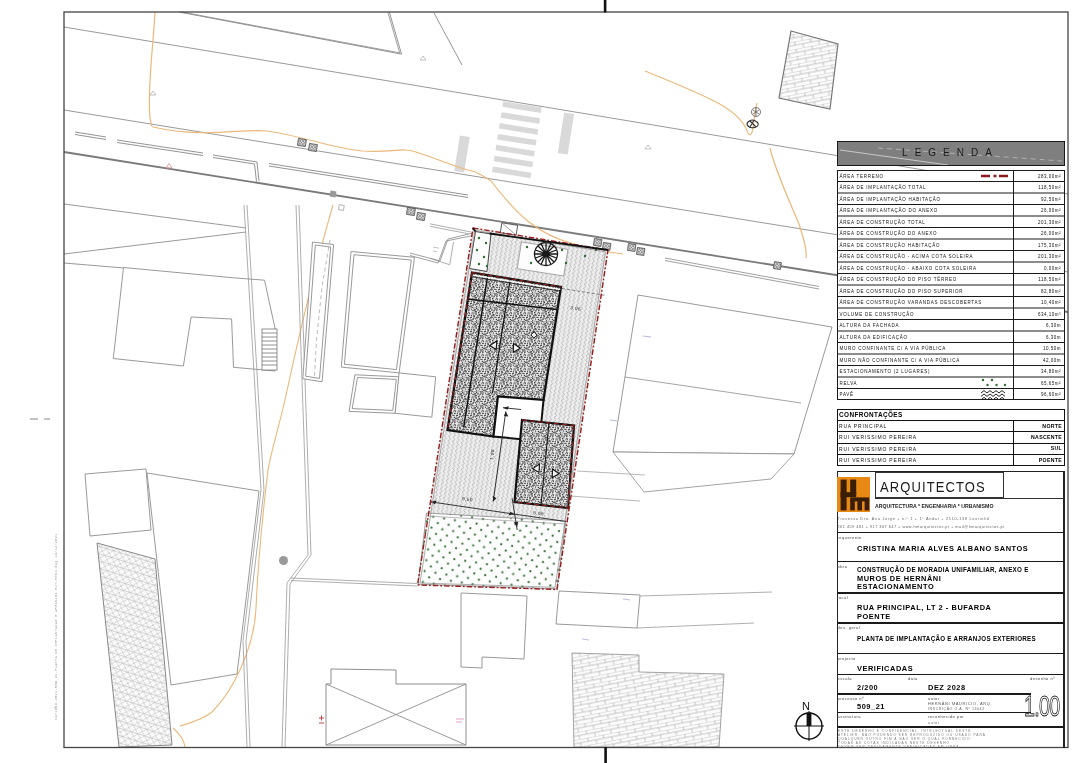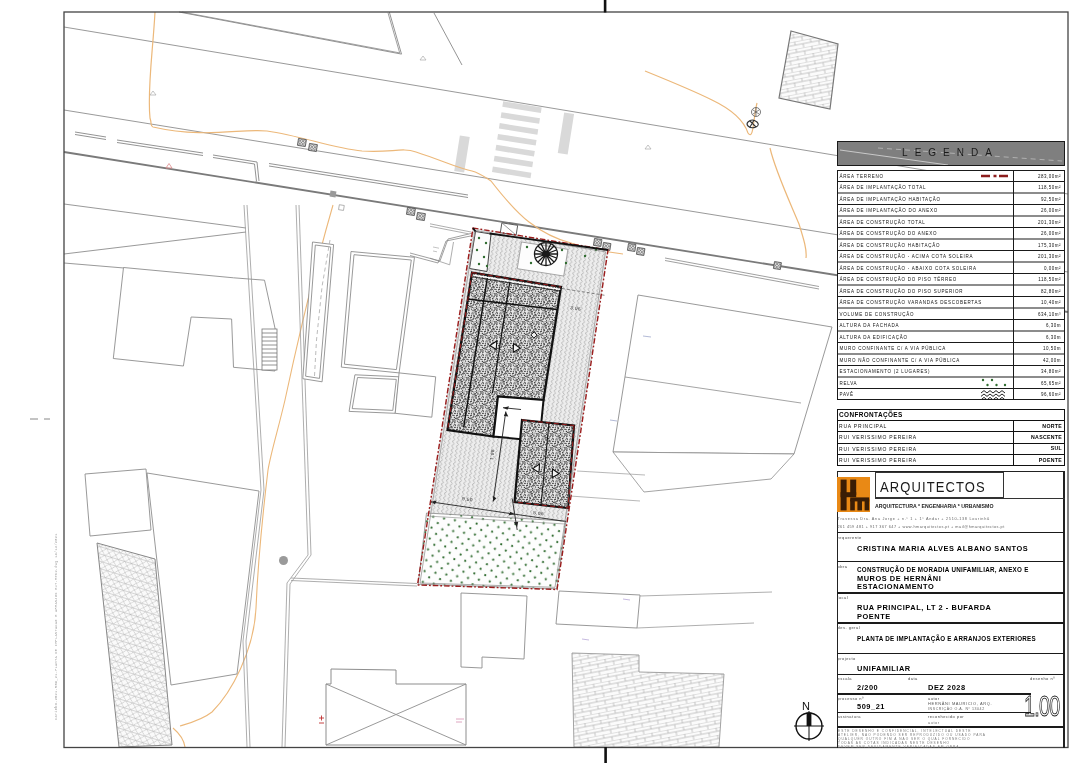--- a/index.html
+++ b/index.html
@@ -601,21 +601,21 @@
 <div class="sval" style="left:857px;top:612px;">POENTE</div>
 
 <div class="div1" style="top:622.2px;"></div>
 <div class="slab" style="left:837.5px;top:625.2px;">des. geral</div>
 
 <div class="sval" style="left:857px;top:635px;font-size:6.8px;letter-spacing:0.3px;transform:scaleX(0.92);transform-origin:left;">PLANTA DE IMPLANTAÇÃO E ARRANJOS EXTERIORES</div>
 
 <div class="div1" style="top:652.6px;"></div>
 <div class="slab" style="left:837.5px;top:655.6px;">projecto</div>
 
-<div class="sval" style="left:857px;top:663.8px;">UNIFAMILIAR</div>
+<div class="sval" style="left:857px;top:663.8px;">VERIFICADAS</div>
 
 <div class="div1" style="top:673.7px;"></div>
 <div class="slab" style="left:837.5px;top:676.4px;">escala</div>
 <div class="slab" style="left:908px;top:676.4px;">data</div>
 <div class="slab" style="left:1030px;top:676.4px;">desenho nº</div>
 
 <div class="sval" style="left:857px;top:683.4px;">2/200</div>
 <div class="sval" style="left:928px;top:683.4px;">DEZ 2028</div>
 
 <div class="div2" style="top:693.2px;"></div>

